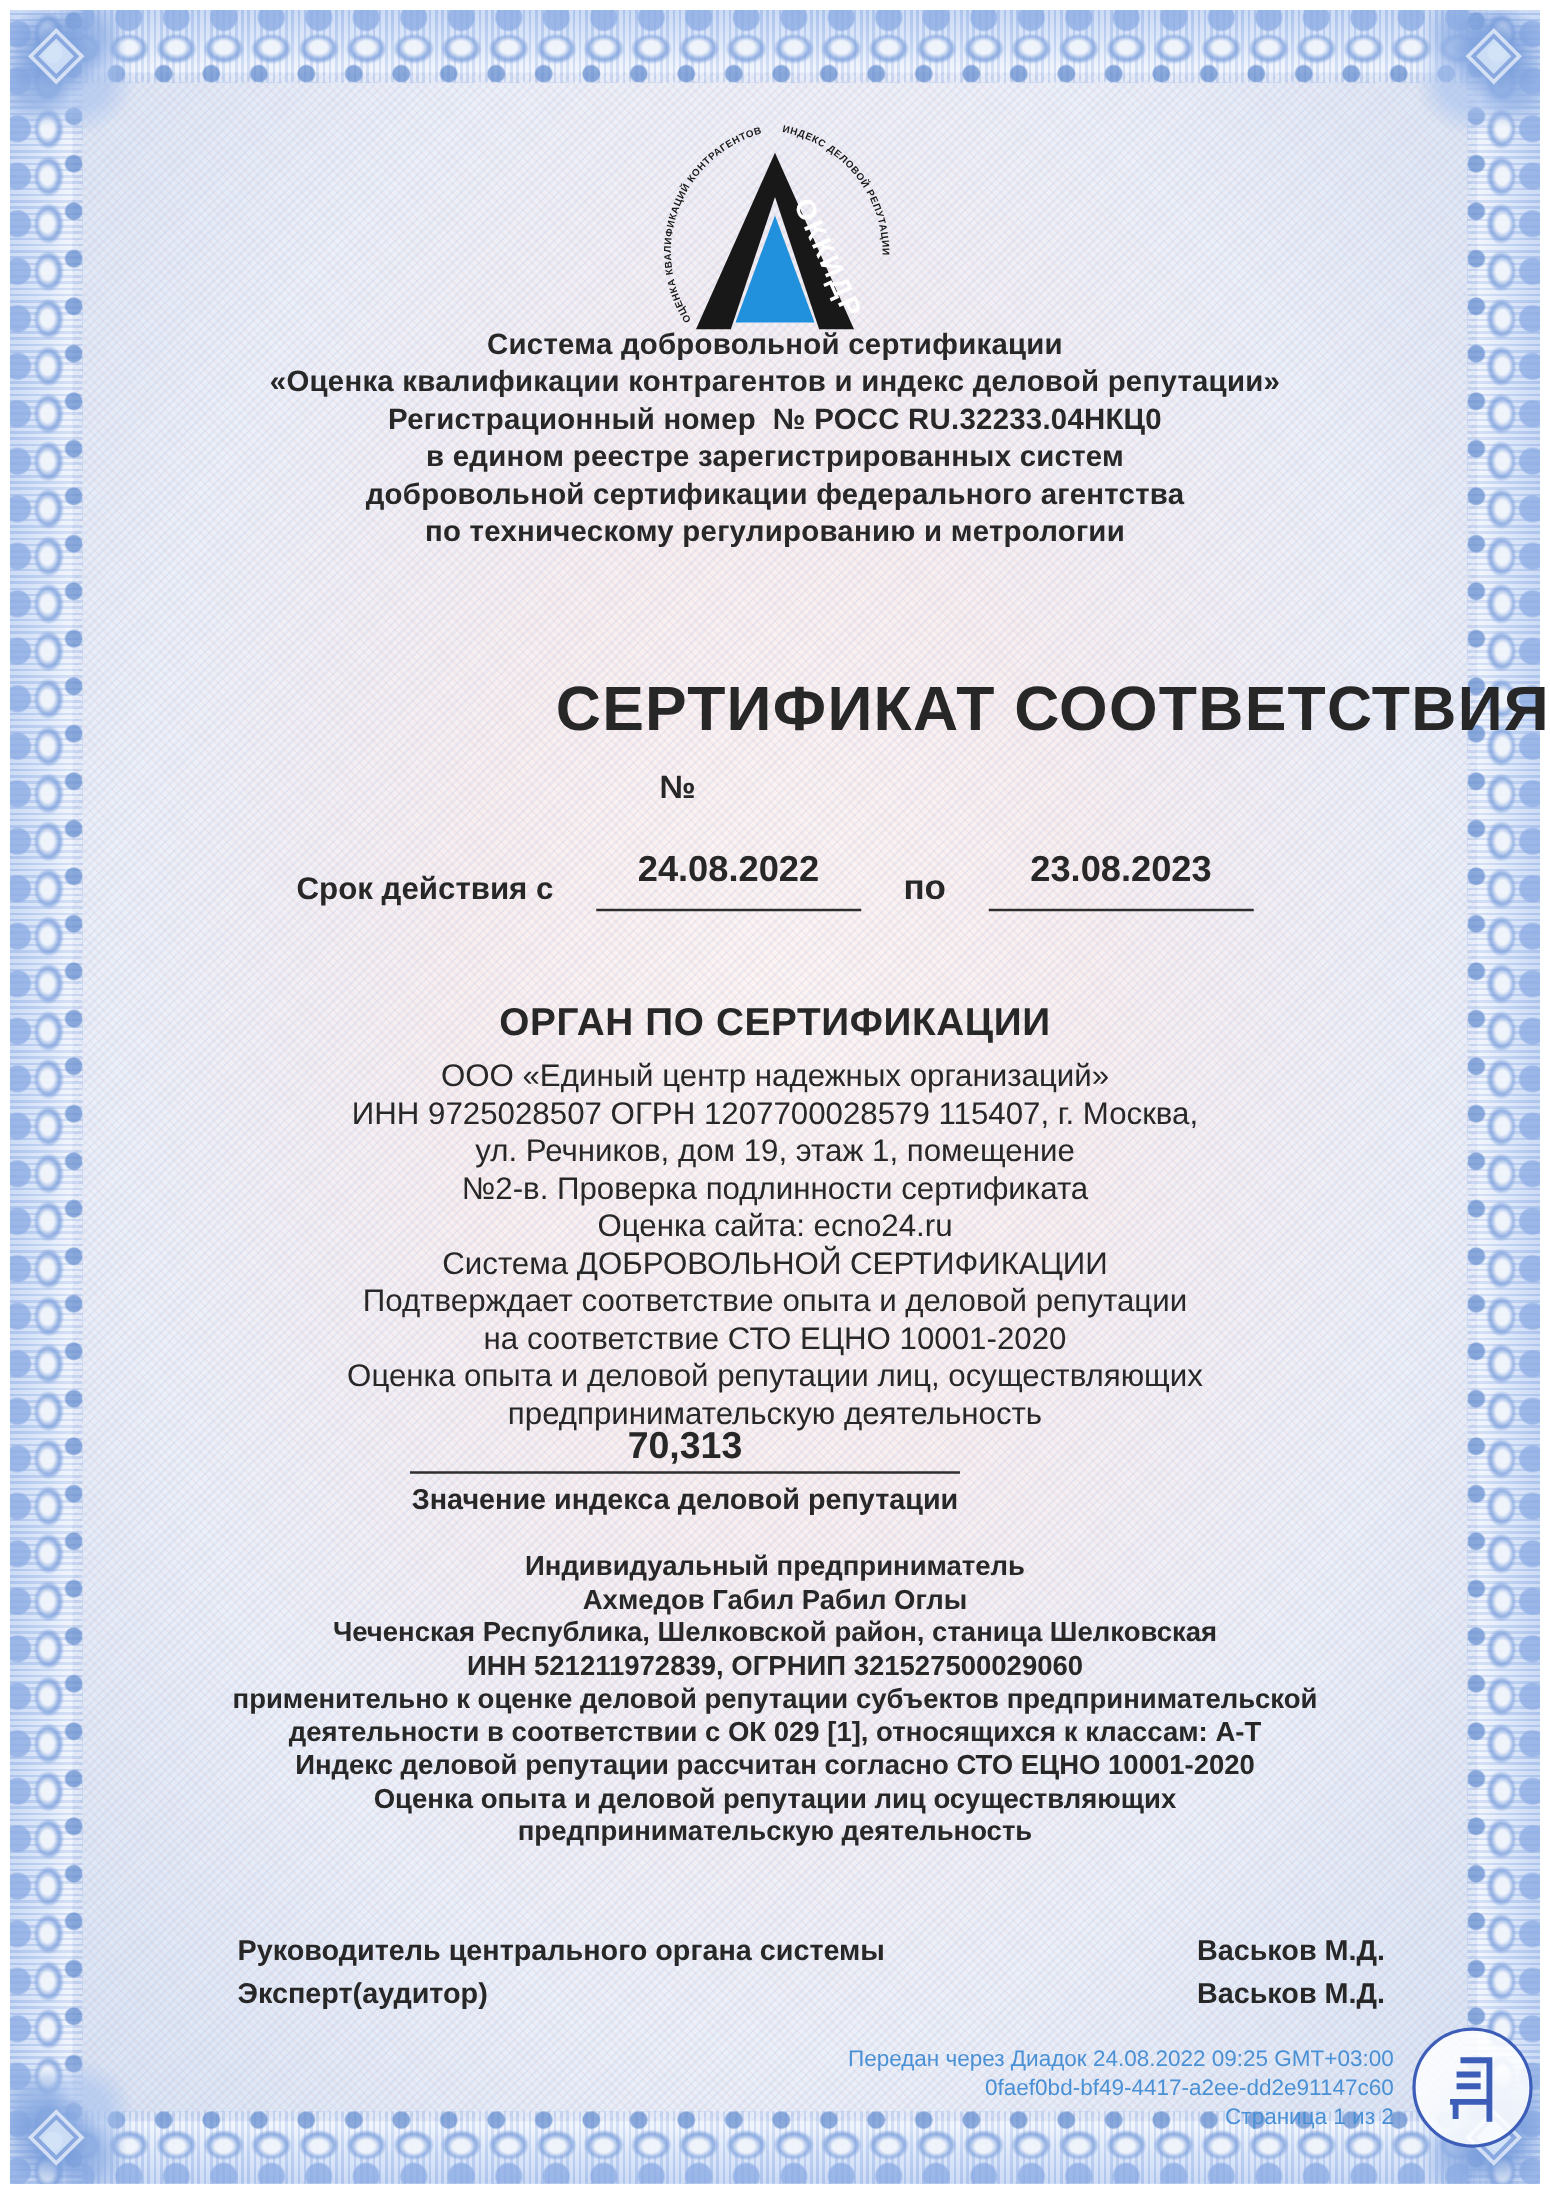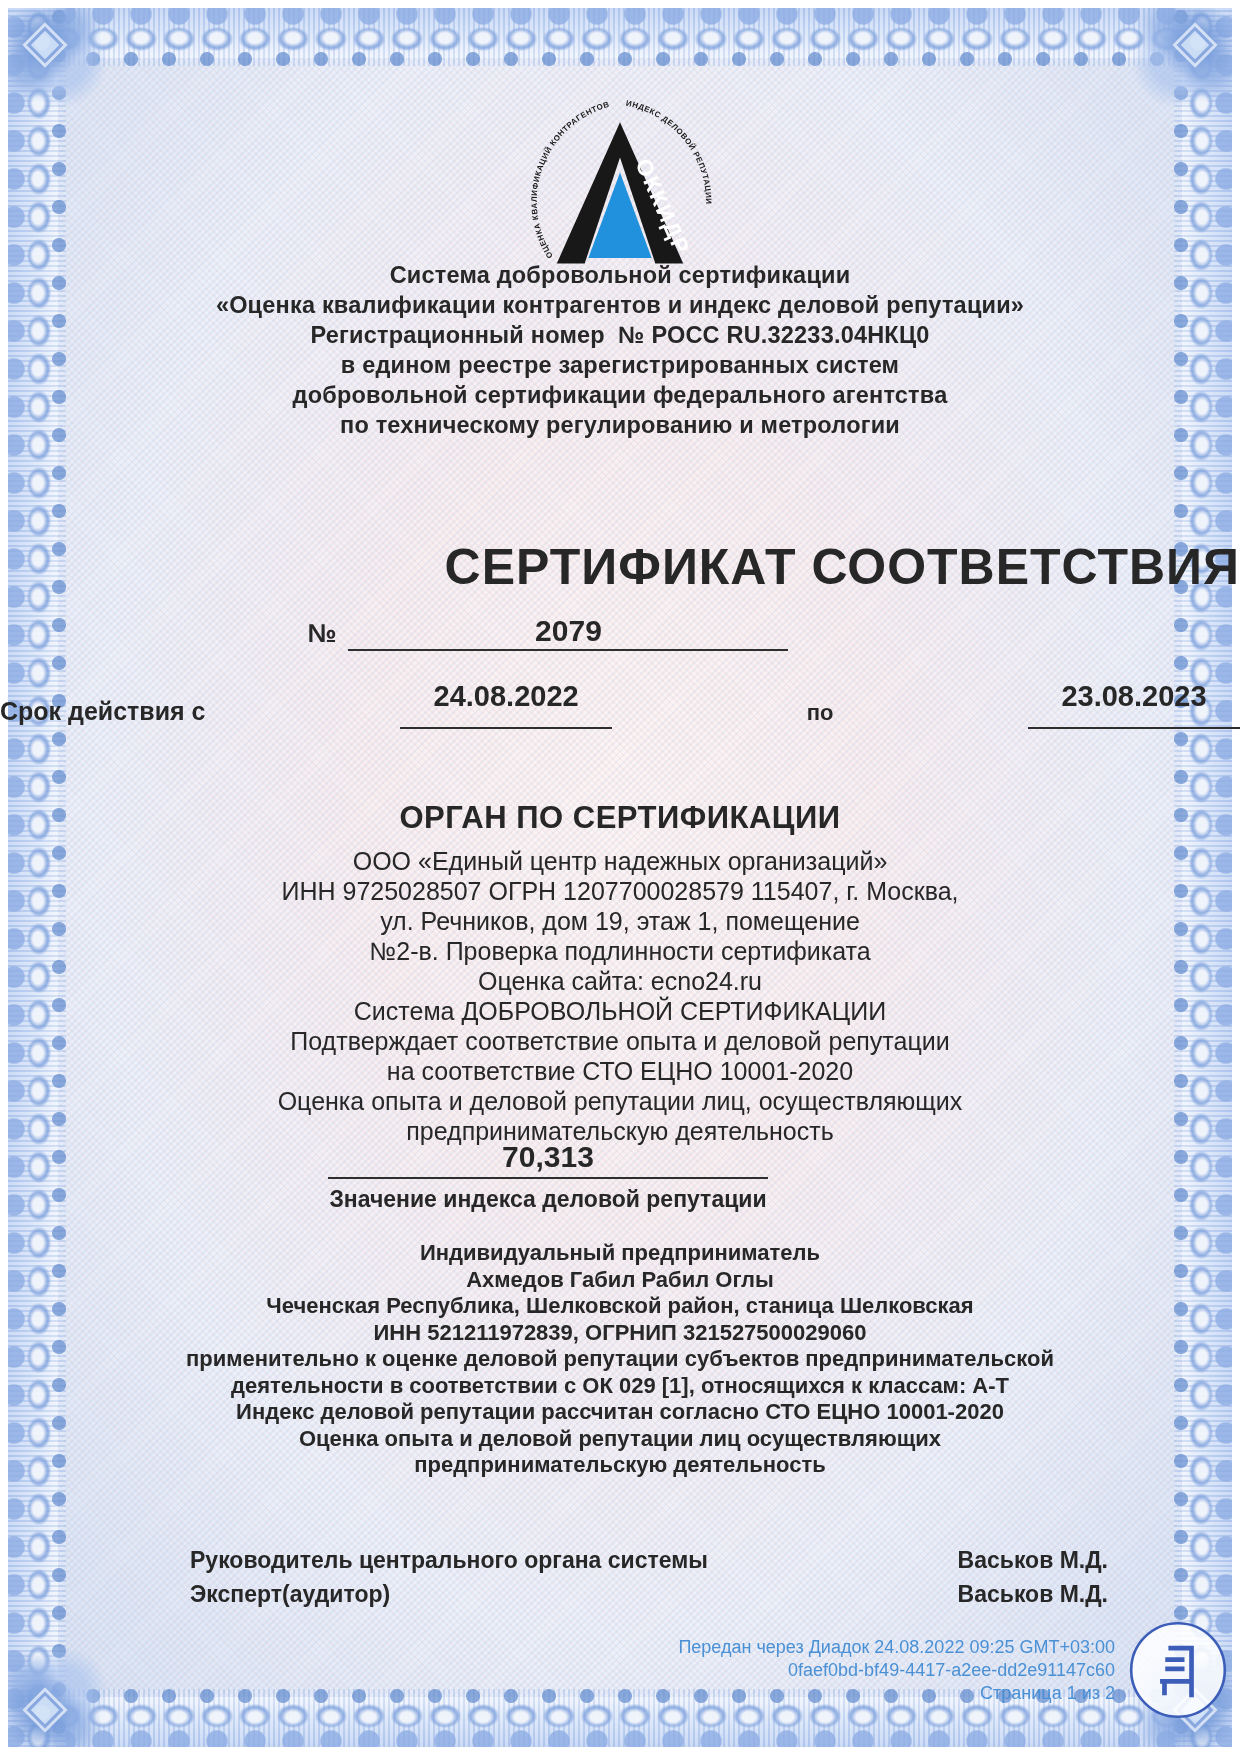--- a/index.html
+++ b/index.html
@@ -78,24 +78,24 @@
   .logo-wrap svg{width:100%; height:100%; display:block;}
 
   .header-block{top:260px; font-size:23.5px; line-height:30px; font-weight:bold; letter-spacing:.2px;}
   .cert-title{top:538px; font-size:50px; font-weight:bold; letter-spacing:1px;text-align:right;}
 
   .num-row{top:614px; display:flex; justify-content:center; align-items:flex-end; transform:translateX(-72px);}
   .num-label{font-size:26px; font-weight:bold; margin-right:12px; padding-bottom:2px;}
   .uline{border-bottom:2.5px solid #2e2e2e; text-align:center;}
   .num-value{width:440px; font-size:30px; font-weight:bold; padding-bottom:1px;}
 
-  .validity-row{top:680px; display:flex; justify-content:space-between; align-items:flex-end; gap:34px;}
+  .validity-row{top:680px; display:flex; justify-content:center; align-items:flex-end; gap:34px;}
   .validity-label{font-size:25px; font-weight:bold; padding-bottom:3px;}
   .date-cell{width:212px; font-size:29px; font-weight:bold; padding-bottom:14px;}
-  .po-label{font-size:22px; font-weight:bold; padding-bottom:3px;}
+  .po-label{font-size:28px; font-weight:bold; padding-bottom:3px;}
 
   .organ-block{top:800px;}
   .organ-heading{font-size:31px; font-weight:bold; margin-bottom:10px; letter-spacing:.5px;}
   .organ-line{font-size:25px; line-height:30px; font-weight:normal;}
 
   .index-block{top:1140px; transform:translateX(-72px);}
   .index-value{width:440px; margin:0 auto; font-size:30px; font-weight:bold; border-bottom:2.5px solid #2e2e2e; padding-bottom:3px; text-align:center;}
   .index-label{font-size:23px; font-weight:bold; margin-top:7px; text-align:center;}
 
   .subject-block{top:1240px;}
@@ -150,21 +150,20 @@
       <div>Регистрационный номер &nbsp;№ РОСС RU.32233.04НКЦ0</div>
       <div>в едином реестре зарегистрированных систем</div>
       <div>добровольной сертификации федерального агентства</div>
       <div>по техническому регулированию и метрологии</div>
     </div>
 
     <div class="abs center cert-title">СЕРТИФИКАТ СООТВЕТСТВИЯ</div>
 
     <div class="abs num-row">
       <span class="num-label">№</span>
-      <span class="uline num-value">2079</span>
     </div>
 
     <div class="abs validity-row">
       <span class="validity-label">Срок действия с</span>
       <span class="uline date-cell">24.08.2022</span>
       <span class="po-label">по</span>
       <span class="uline date-cell">23.08.2023</span>
     </div>
 
     <div class="abs center organ-block">

